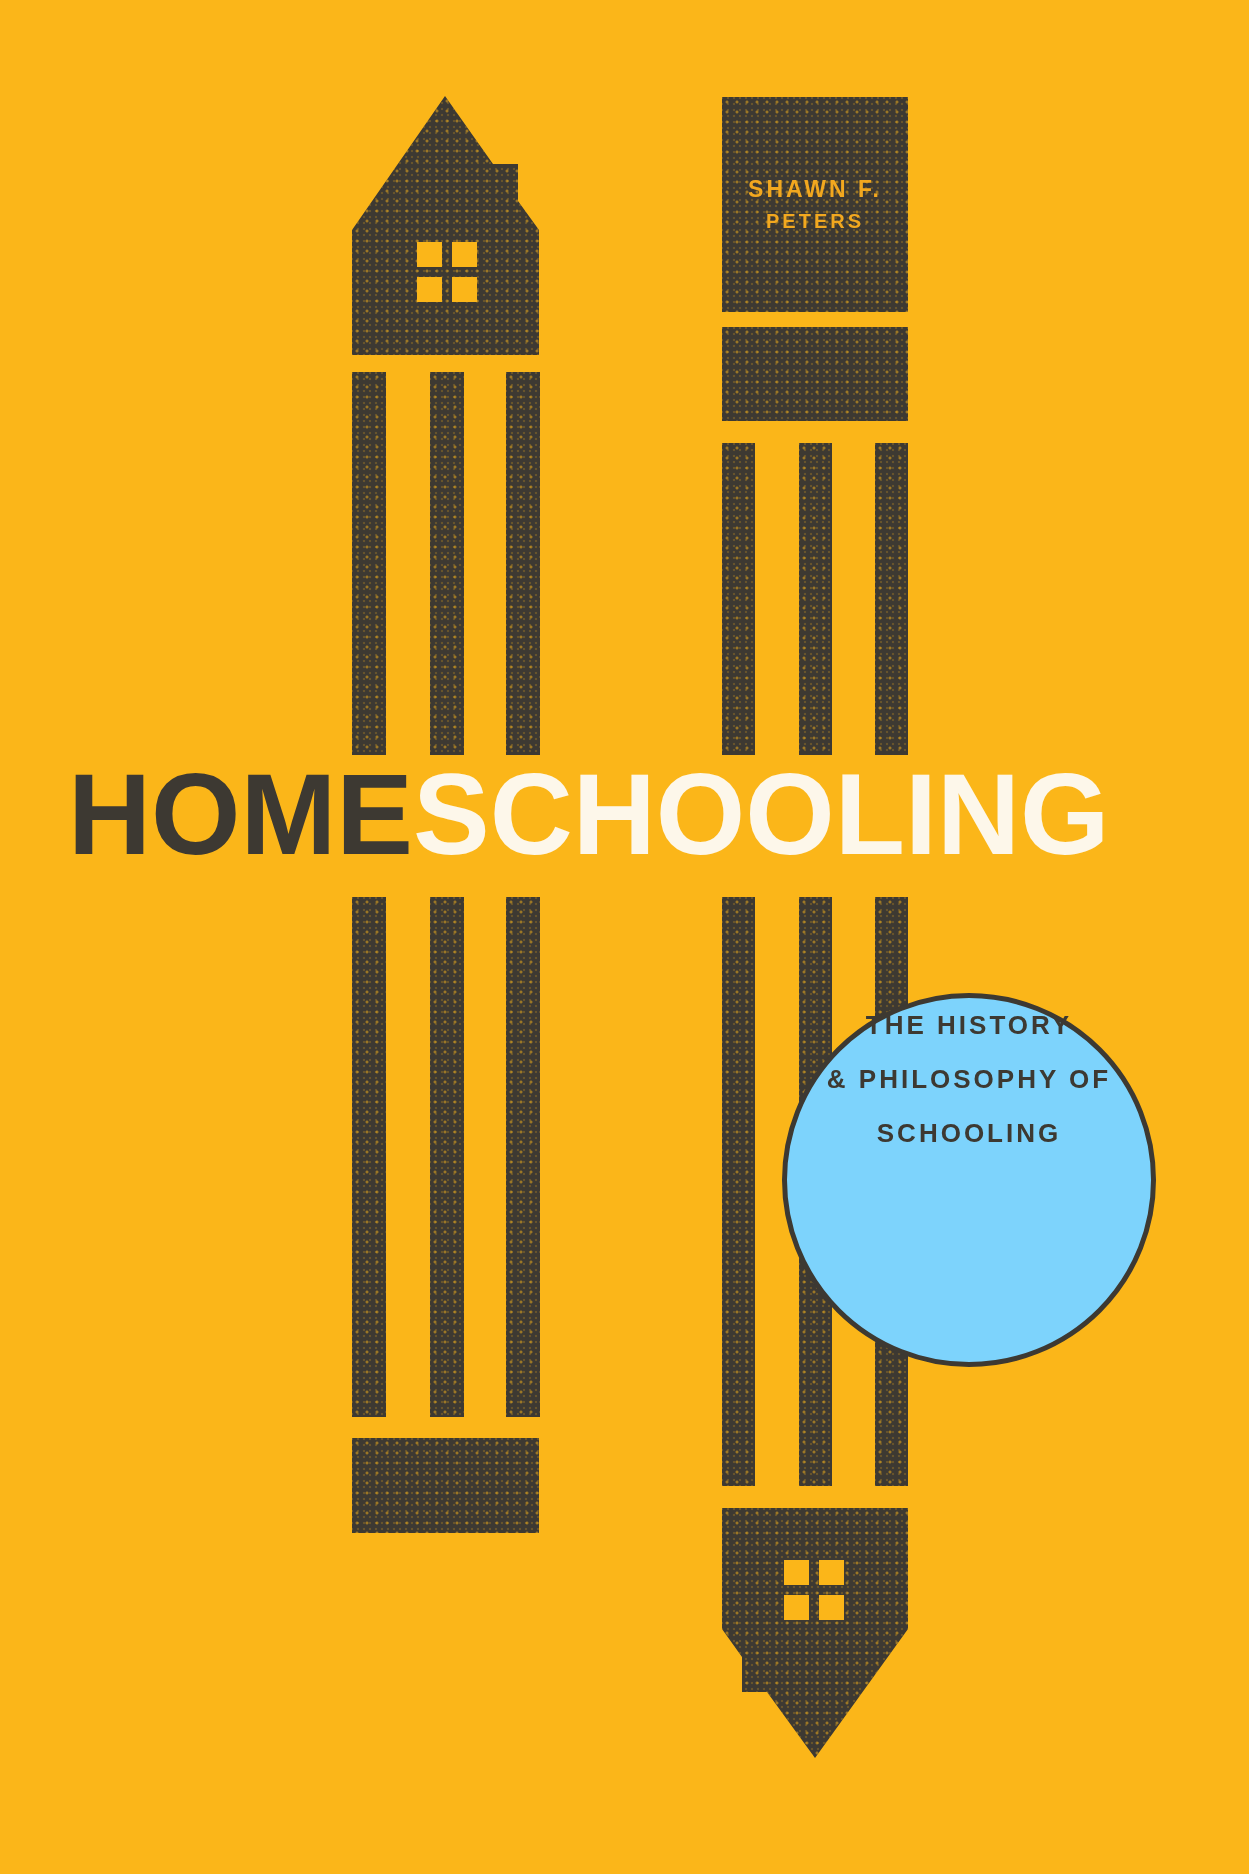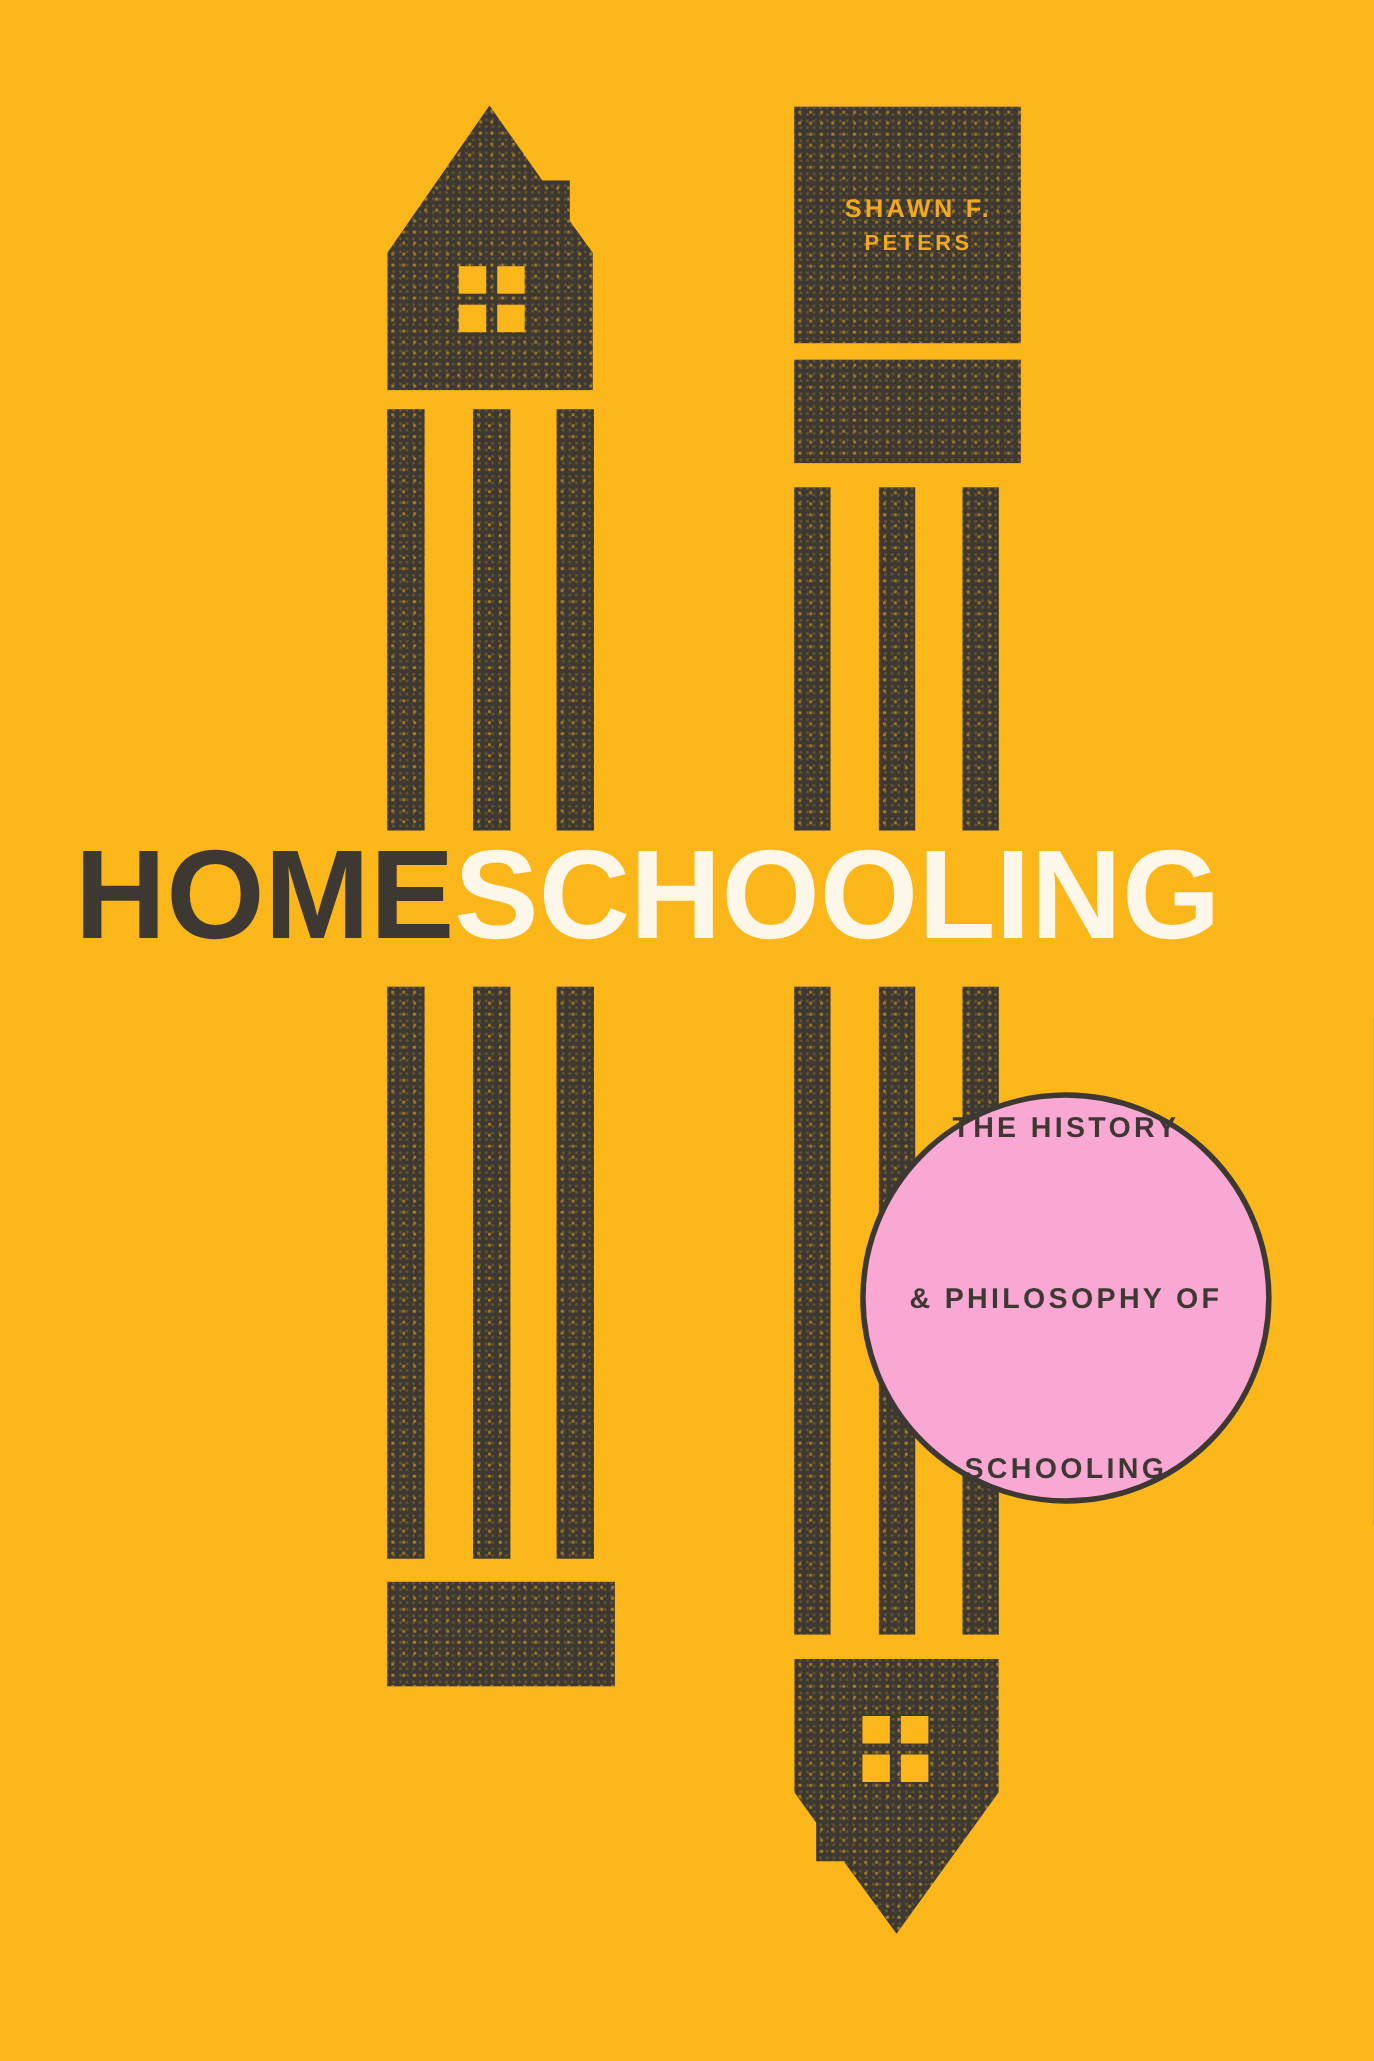--- a/index.html
+++ b/index.html
@@ -73,28 +73,28 @@
     z-index:4;white-space:nowrap;
     font-size:115px;font-weight:bold;letter-spacing:0px;line-height:1;
   }
   .title .t-dark{color:#3D3932;}
   .title .t-light{color:#FDF7EA;}
 
   
   .subtitle-circle{
     left:782px;top:993px;width:374px;height:374px;box-sizing:border-box;
     border:5px solid #3D3932;border-radius:50%;
-    background:#f9a8d4;z-index:5;
-    display:flex;flex-direction:column;justify-content:space-between;align-items:center;
+    background:#7dd3fc;z-index:5;
+    display:flex;flex-direction:column;justify-content:flex-start;align-items:center;
   }
   .subtitle-line{
     color:#3D3932;font-weight:bold;font-size:26px;letter-spacing:3px;
     line-height:54px;white-space:nowrap;text-align:center;
   }
-  .z1{z-index:1;} .z2{z-index:2;padding-left:20px;}
+  .z1{z-index:1;} .z2{z-index:2;}
 </style>
 </head>
 <body>
 
 <div id="cover">
 
   <div class="abs ink house-top z2">
     <div class="window win-top">
       <div class="pane"></div>
       <div class="pane"></div>

